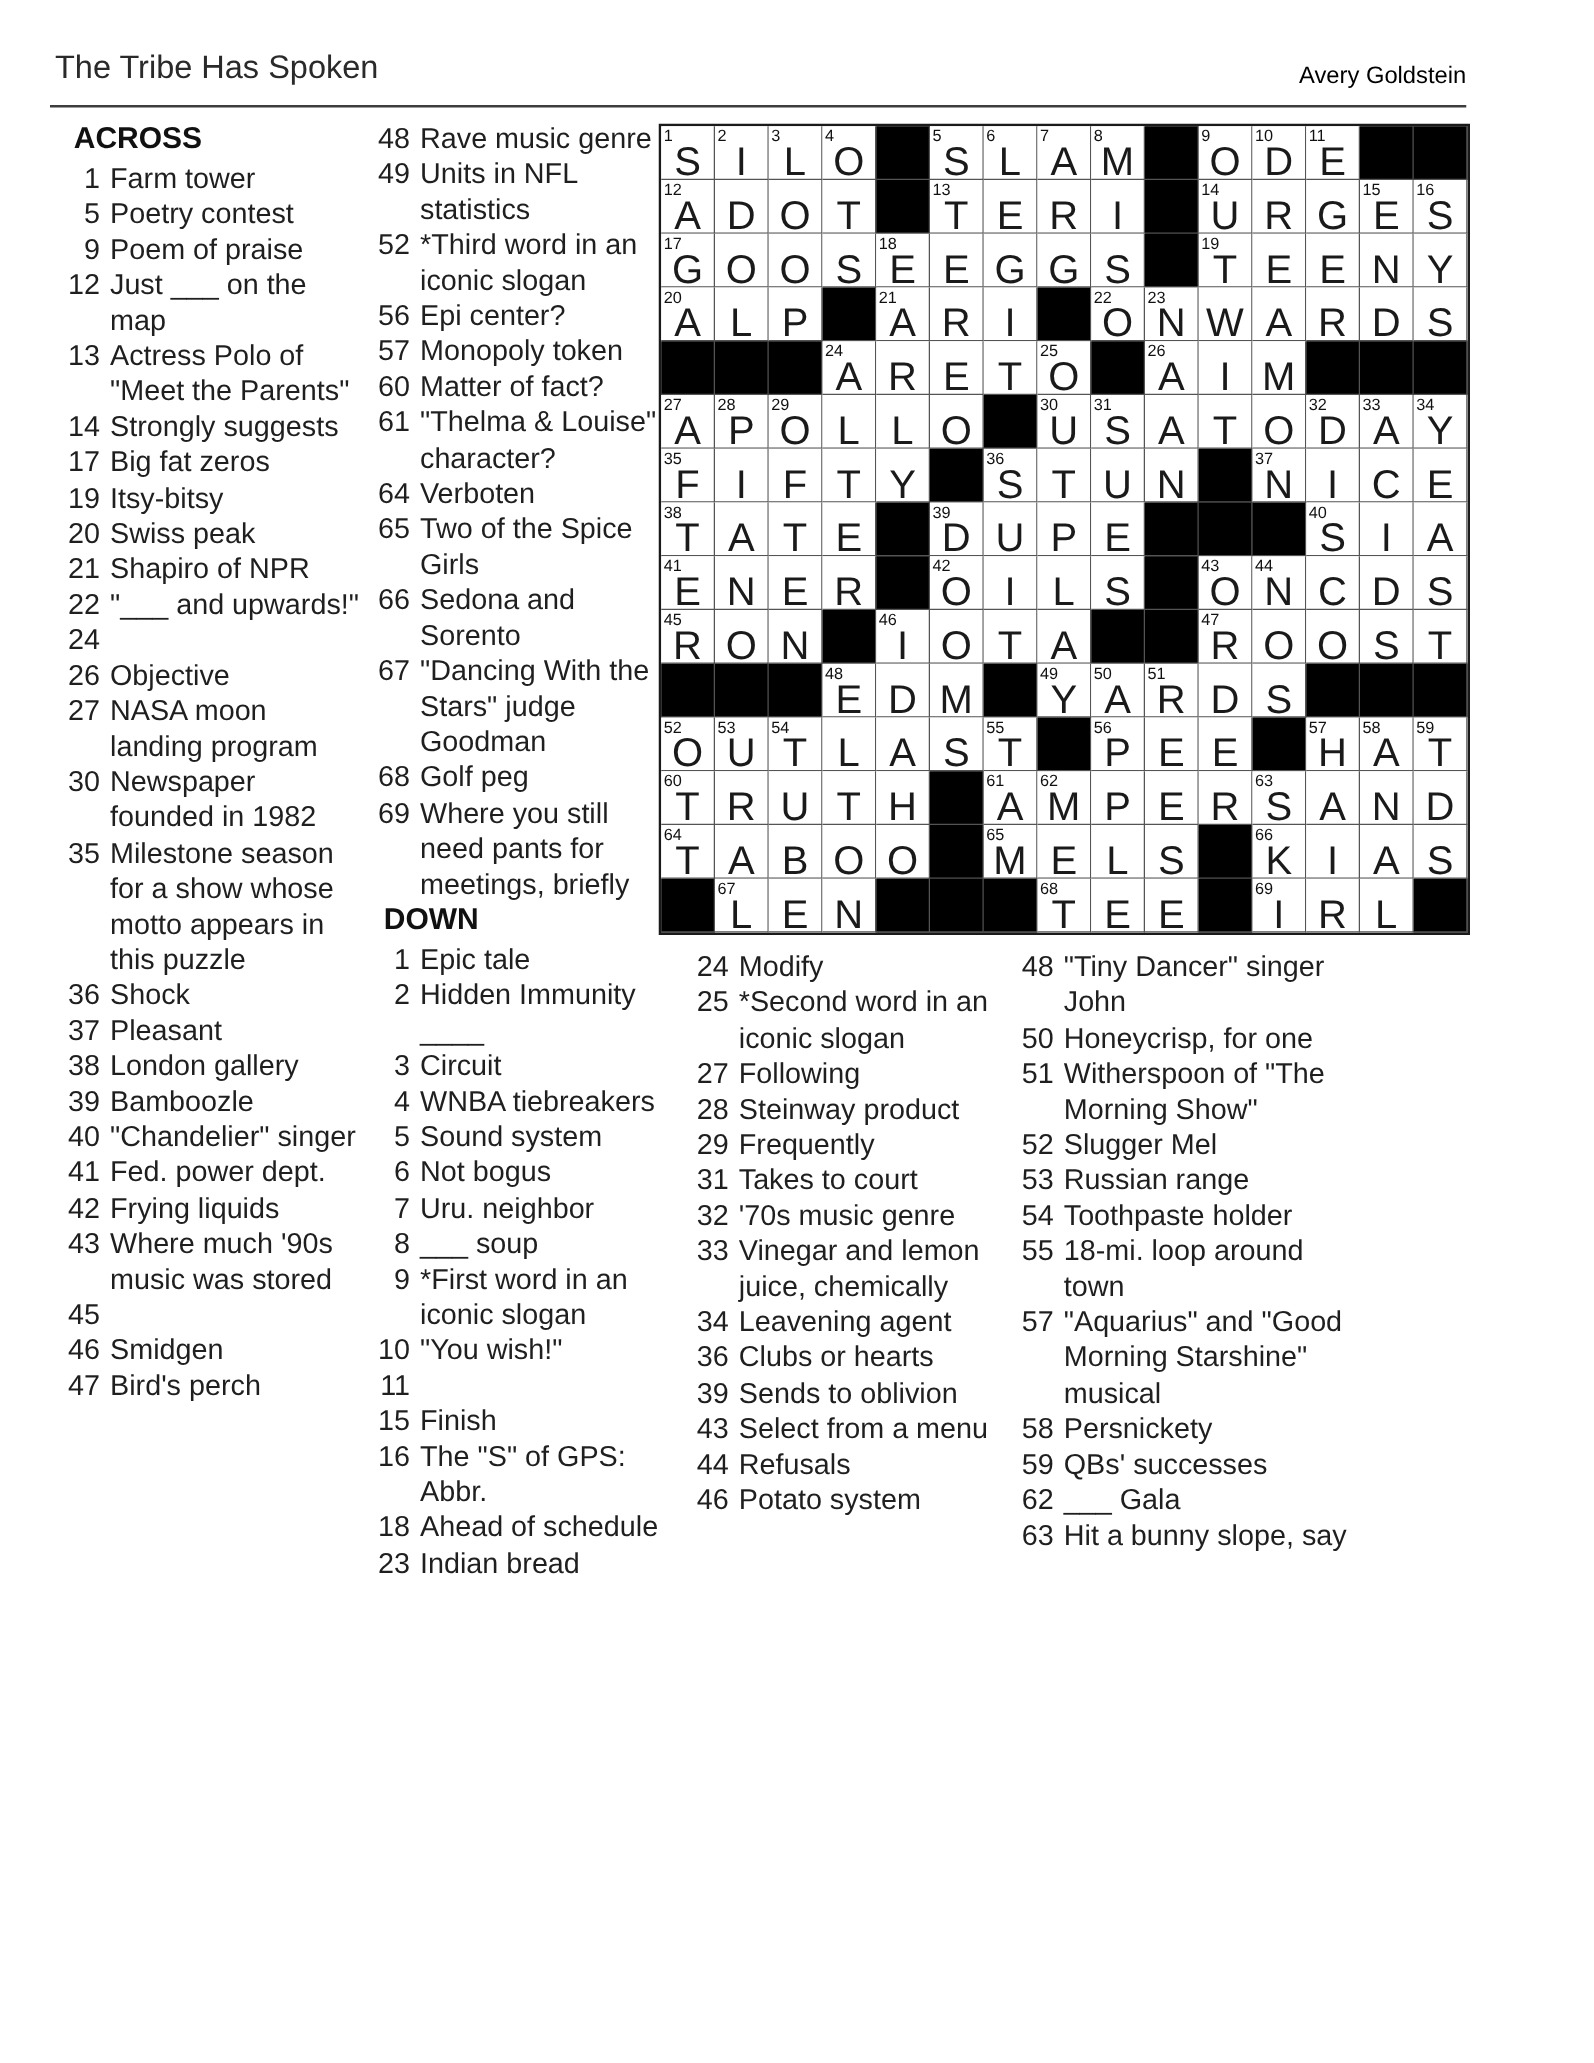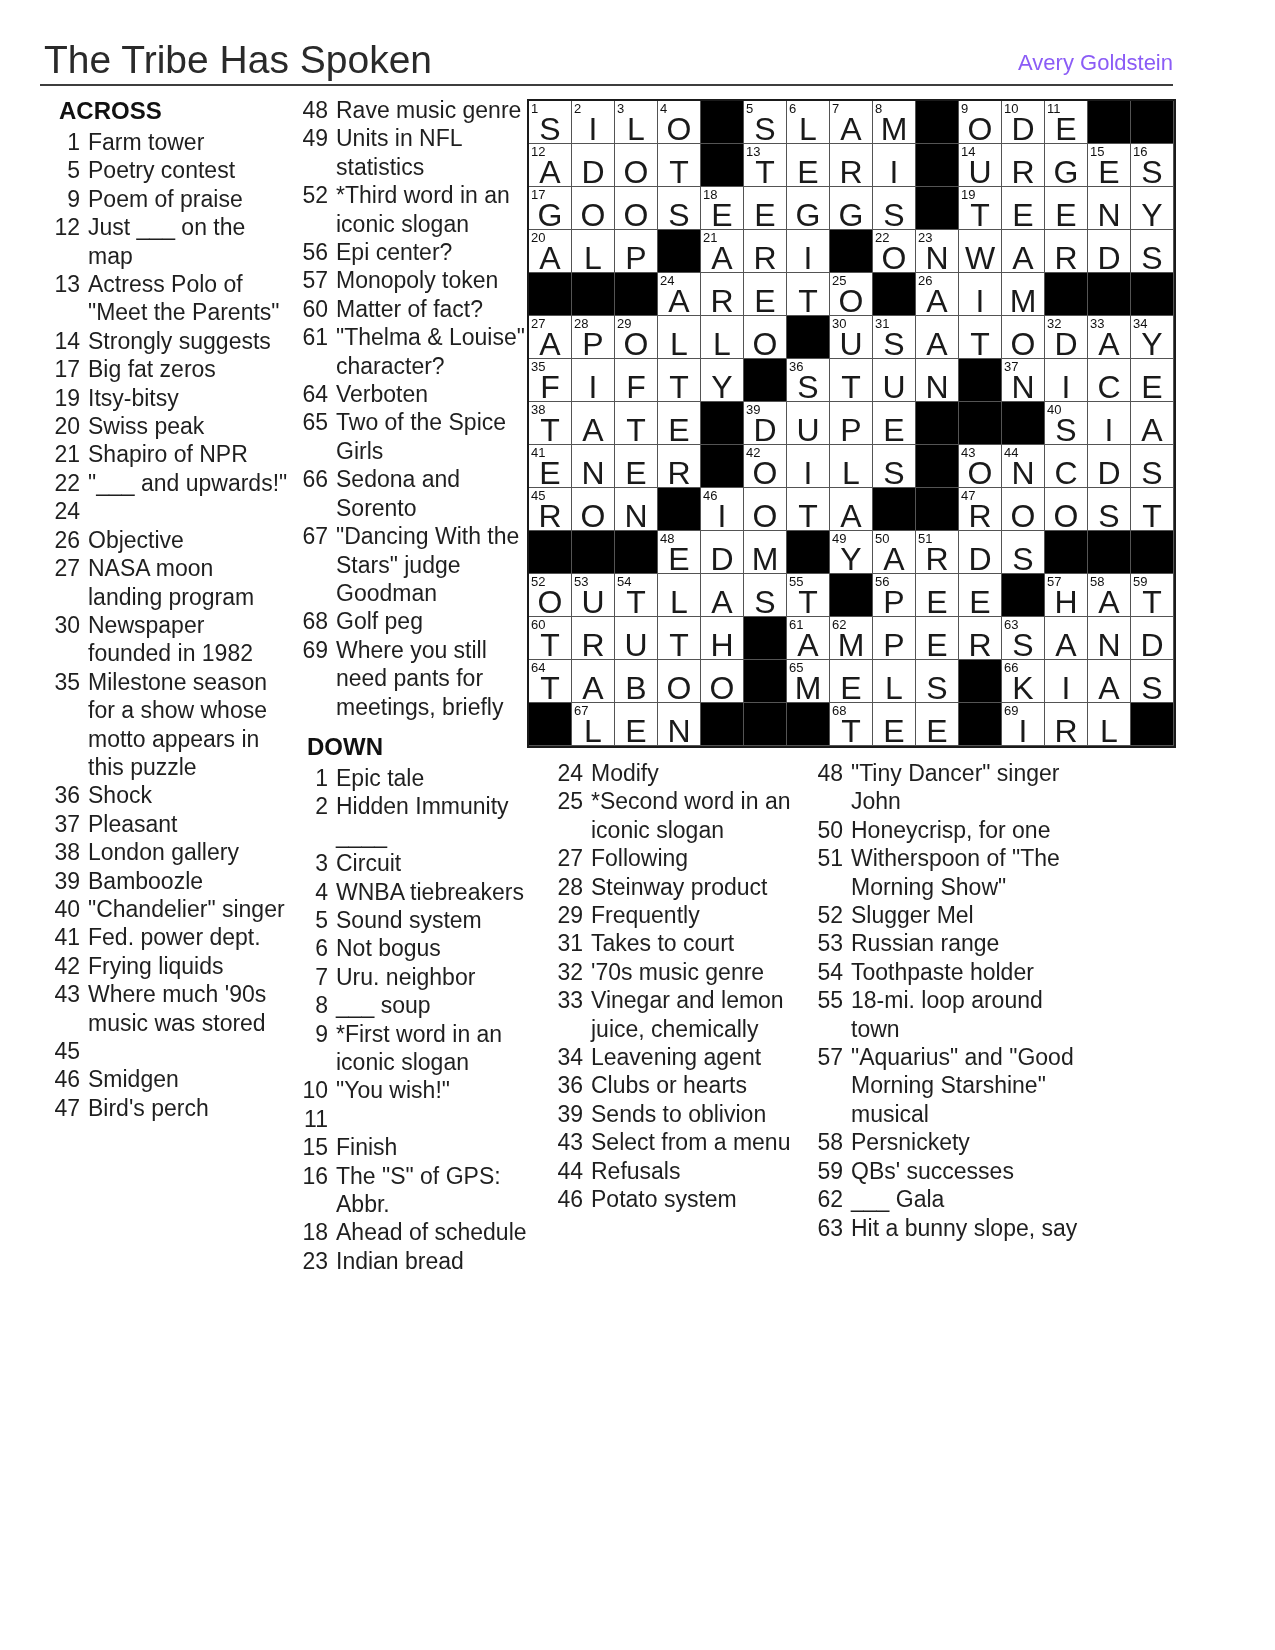--- a/index.html
+++ b/index.html
@@ -1,32 +1,32 @@
 <!DOCTYPE html>
 <html><head>
 <meta charset="utf-8">
 <style>
   html,body{margin:0;padding:0;}
   body{
     width:1275px;height:1650px;position:relative;background:#ffffff;
     font-family:"Liberation Sans","DejaVu Sans",sans-serif;color:#1f1f1f;
     -webkit-font-smoothing:antialiased;
   }
-  .title{position:absolute;left:44px;top:38px;font-size:39px;color:#2a2a2a;}
-  .author{position:absolute;right:102px;top:50px;font-size:22px;color:#8b5cf6;}
+  .title{position:absolute;left:44px;top:38px;font-size:26px;color:#2a2a2a;}
+  .author{position:absolute;right:102px;top:50px;font-size:19px;color:#000000;}
   .header-rule{position:absolute;left:40px;top:84px;width:1133px;border-top:2px solid #3d3d3d;height:0;}
 
   .clue-col{position:absolute;}
   #col-across{left:45px;top:96px;width:245px;}
   #col-mid{left:293px;top:96px;width:236px;}
   #col-down-a{left:548px;top:759px;width:264px;}
   #col-down-b{left:808px;top:759px;width:278px;}
 
   .section-header{font-size:24px;font-weight:700;color:#111;margin:0 0 2px 14px;line-height:30px;}
-  .section-header.down-h{margin-top:11px;}
+  .section-header.down-h{}
   .clue{display:flex;align-items:flex-start;}
   .cnum{width:35px;flex:none;text-align:right;padding-right:8px;font-size:23px;line-height:28.4px;}
   .ctext{flex:1;font-size:23px;line-height:28.4px;}
 
   #grid{
     position:absolute;left:527px;top:99px;
     display:grid;grid-template-columns:repeat(15,43px);grid-auto-rows:43px;
     border:2px solid #1a1a1a;background:#ffffff;width:645px;
   }
   .cell{position:relative;background:#ffffff;border-right:1px solid #545454;border-bottom:1px solid #545454;box-sizing:border-box;}

